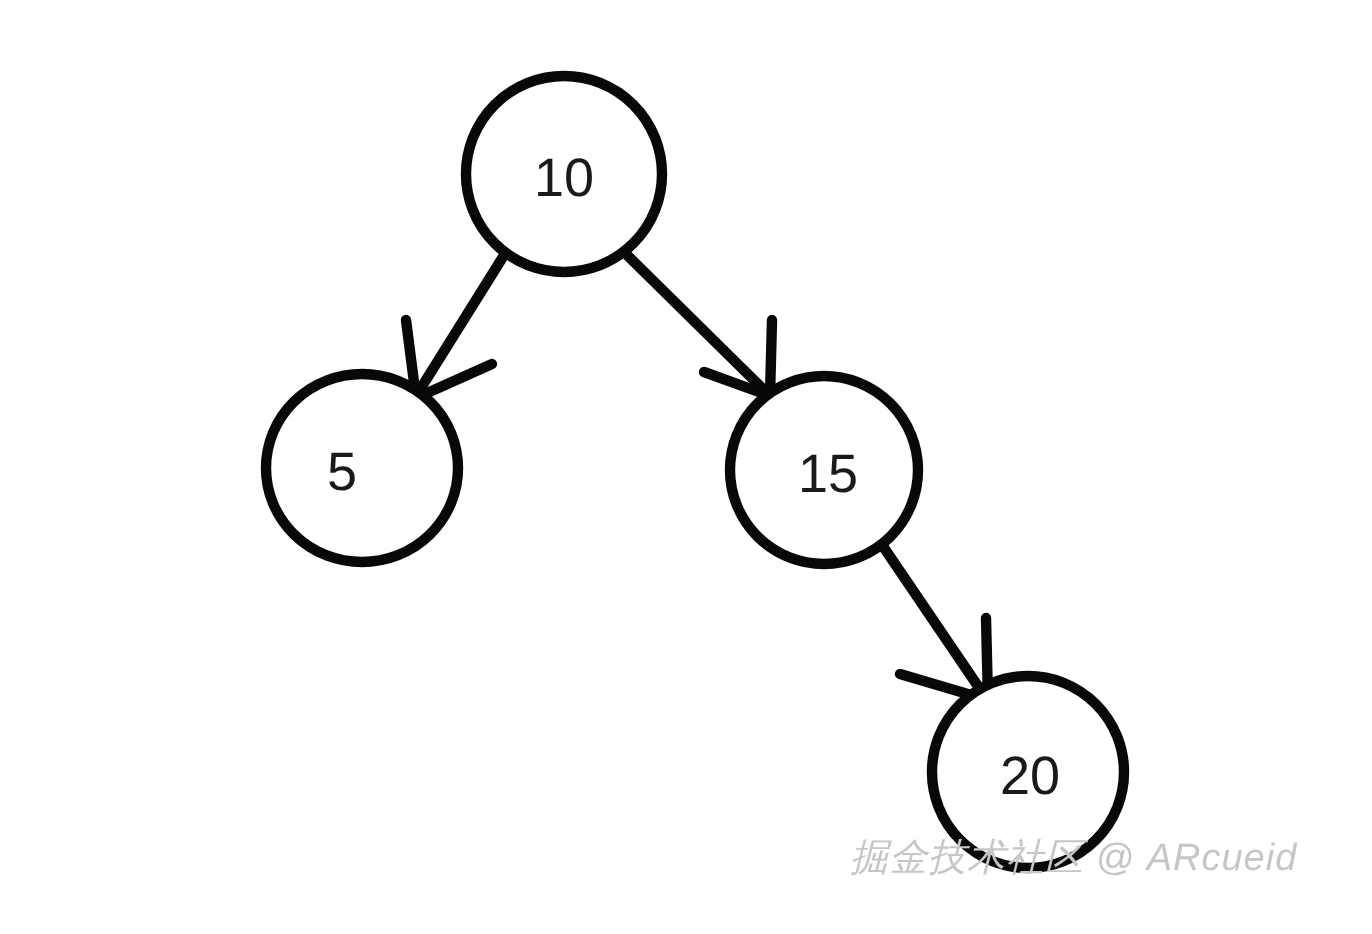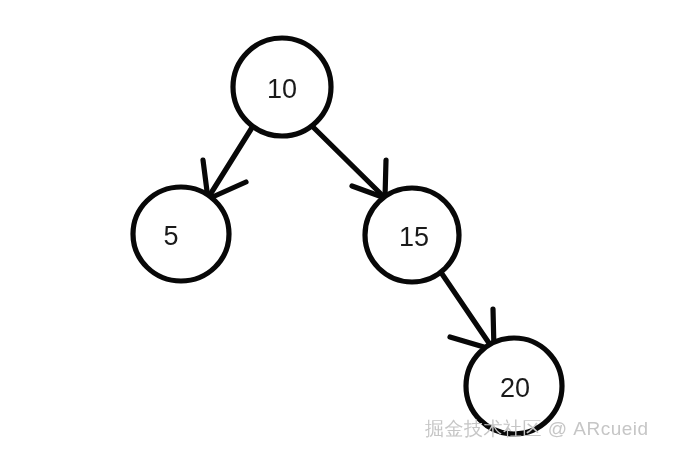--- a/index.html
+++ b/index.html
@@ -108,15 +108,15 @@
         <text class="node-label" x="394" y="237">15</text>
       </g>
 
       <g>
         <ellipse class="node-circle" cx="494" cy="386" rx="48" ry="48"></ellipse>
         <text class="node-label" x="495" y="388">20</text>
       </g>
     </g>
   </svg>
 
-  <div class="watermark" style="left:405px; top:416px;">掘金技术社区 @ ARcueid</div>
+  <div class="watermark" style="left:405px; top:416px;font-style:italic;">掘金技术社区 @ ARcueid</div>
 
 </div>
 
 </body></html>

